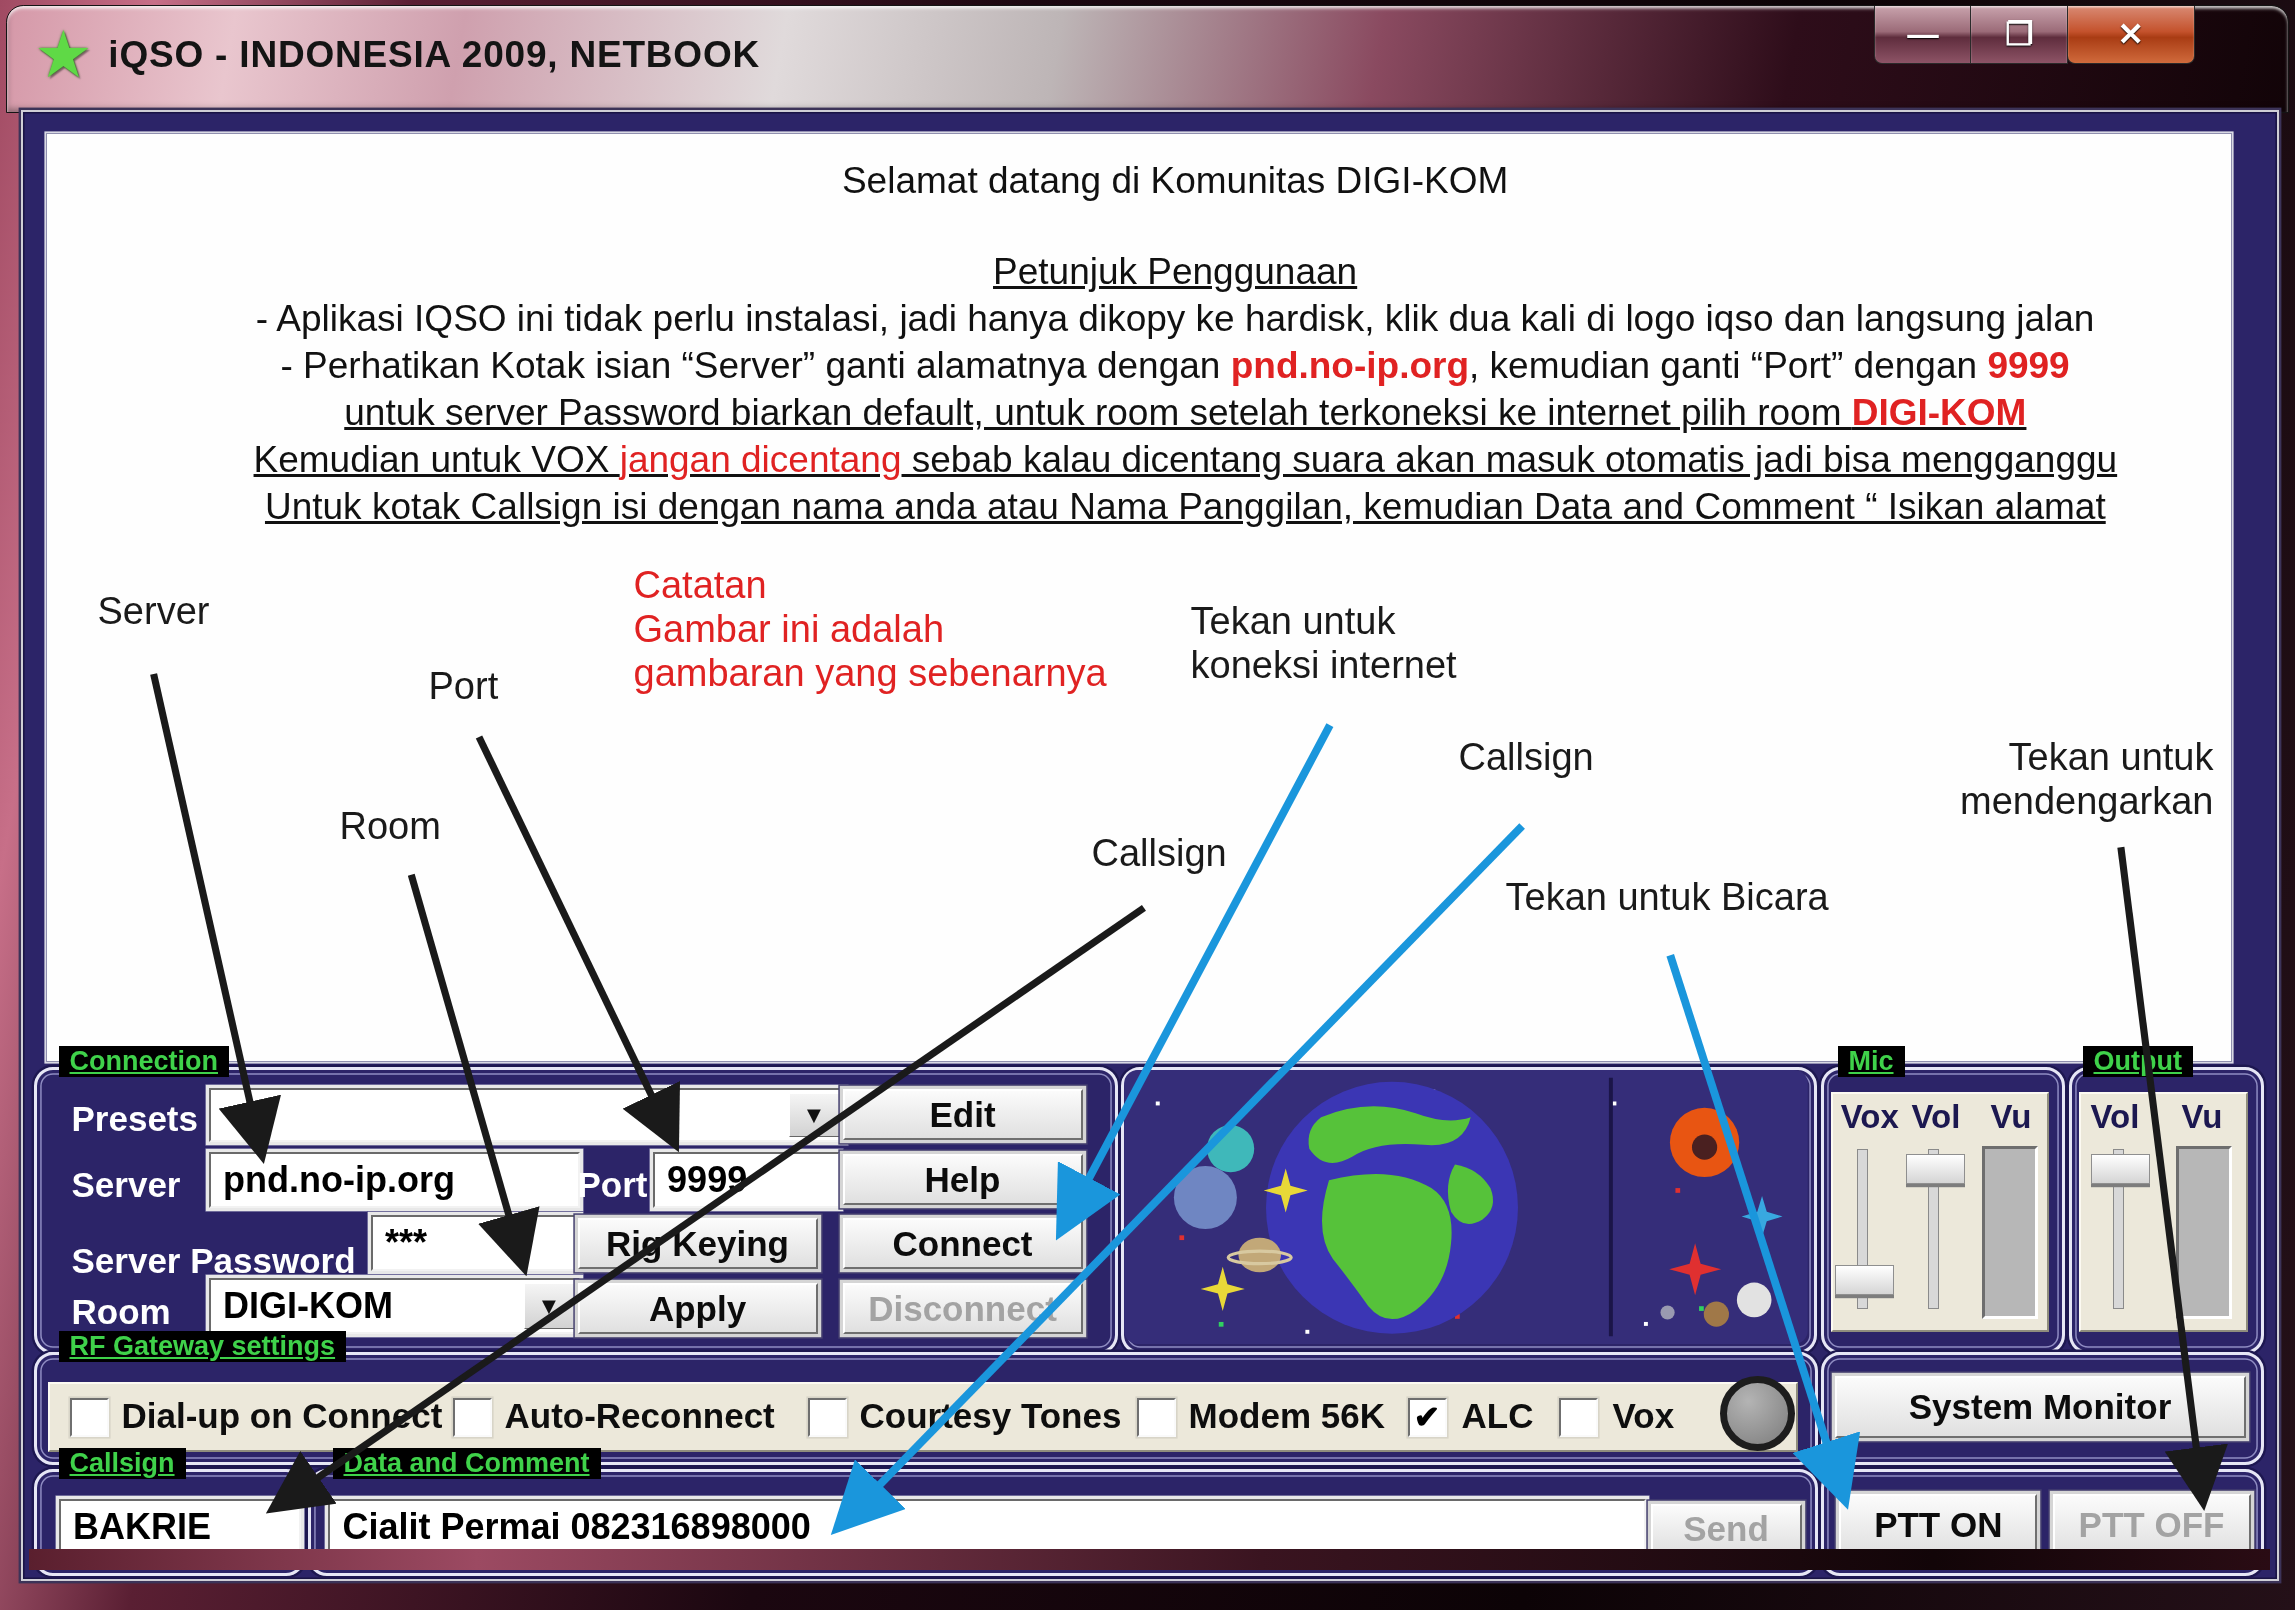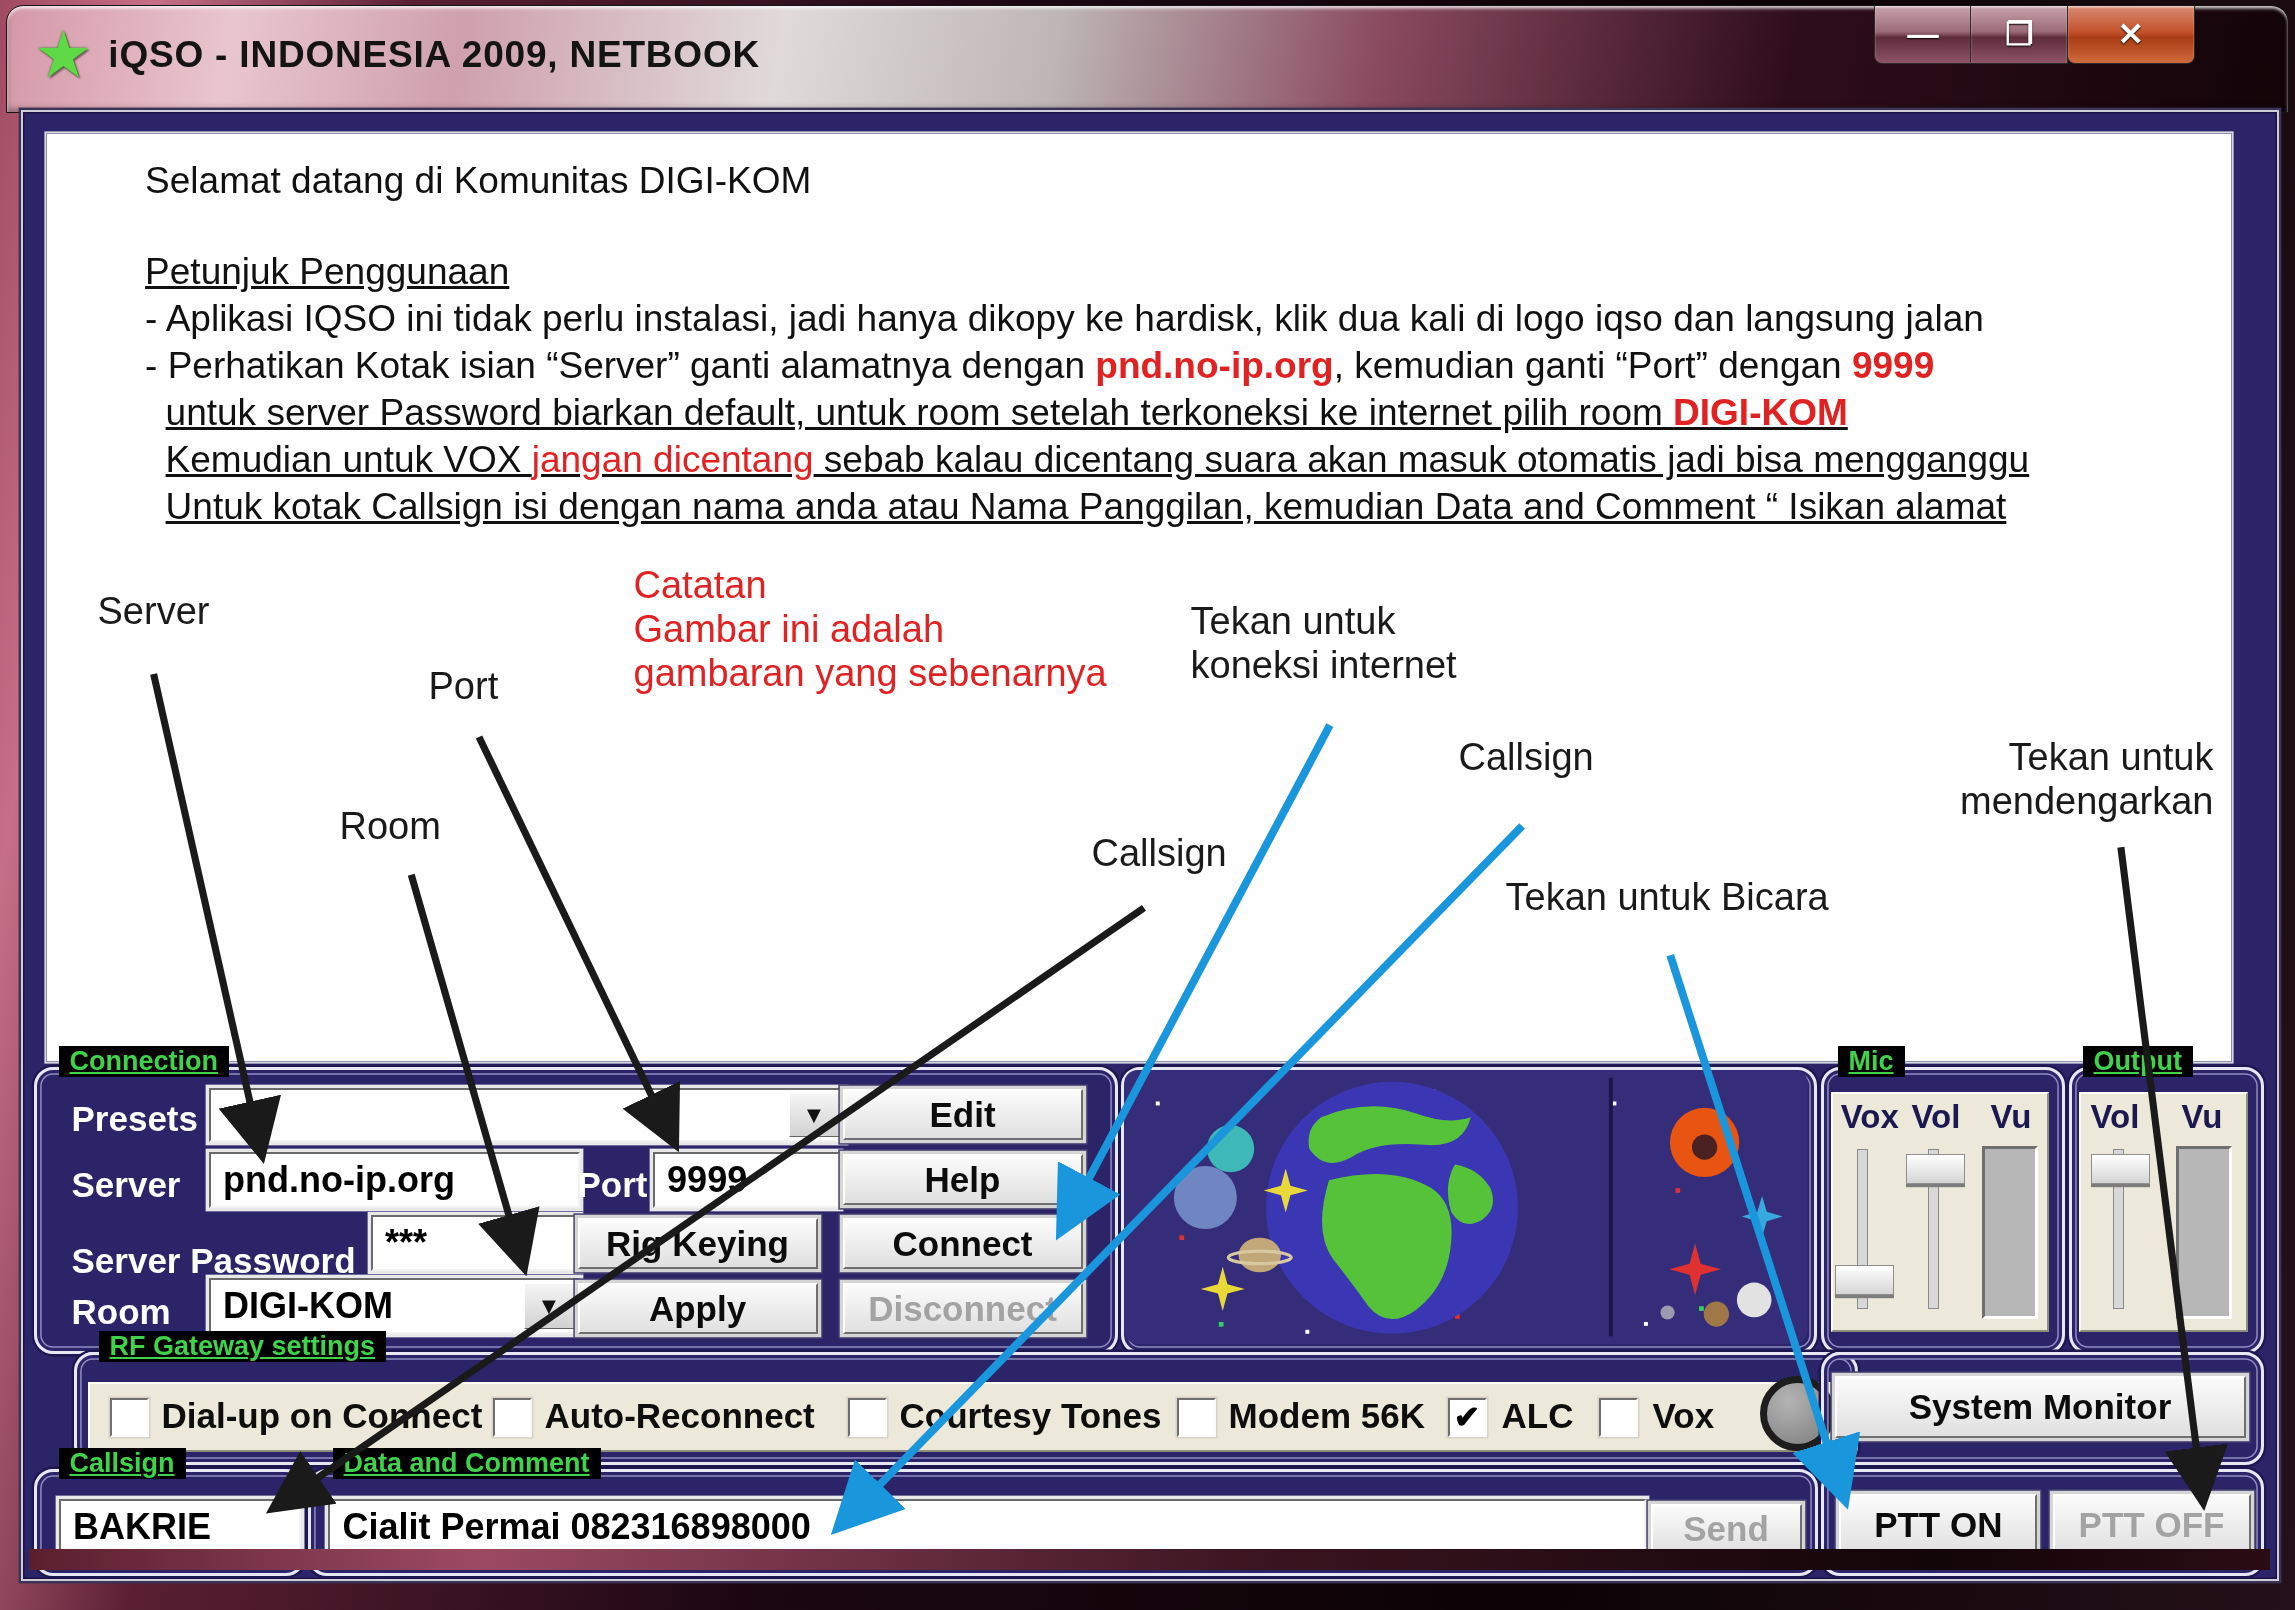--- a/index.html
+++ b/index.html
@@ -22,21 +22,21 @@
   .winbtn.close{width:126px;border-radius:0 0 7.9px 7.9px;
         background:linear-gradient(#d98a74 0%,#c4522c 45%,#a93c14 55%,#d06a3c 100%);}
   .winbtn.min{border-radius:0 0 0 7.9px;}
   #winbody{position:absolute;left:20.5px;top:110px;width:2254px;height:1467px;
         background:#2c2468;border:2.4px solid #cfced6;box-shadow:0 0 0 2.4px #3c3358, inset 0 0 0 1.6px #191345;}
   #content-white{position:absolute;left:23.6px;top:20.5px;width:2184px;height:927px;background:#fefefe;
         border:1.6px solid #8f8fae;box-shadow:0 0 0 1.6px #d9d9e4;}
   #bottom-strip{position:absolute;left:6.3px;bottom:9.5px;right:6.3px;height:20.5px;
         background:linear-gradient(90deg,#5a1f2e,#9c4a62 20%,#3a1420 55%,#120508 85%,#2a0c14);}
   
-  .doc{position:absolute;left:98px;top:23.6px;width:2128px;font-size:37px;color:#111;line-height:47px;}
+  .doc{position:absolute;left:64px;top:23.6px;width:2128px;font-size:37px;color:#111;line-height:47px;text-align:center;}
   .tl{white-space:pre;}
   .sp{height:44px;}
   .und{text-decoration:underline;}
   .ind{padding-left:20.5px;text-decoration:underline;}
   .rb{color:#e02222;font-weight:bold;}
   .rr{color:#e02222;}
   
   .ann{position:absolute;font-size:38px;color:#1a1a1a;line-height:44px;z-index:4;}
   .ann.red{color:#e02222;}
   
@@ -206,21 +206,21 @@
     <div class="grp" style="left:2046px;top:955px;width:189px;height:281px;">
       <span class="gt" style="left:11px;">Output</span>
       <div class="beige" style="left:7.9px;top:22px;width:165px;height:236px;"></div>
       <div class="hdrnavy" style="left:19px;top:28px;">Vol</div>
       <div class="hdrnavy" style="left:110px;top:28px;">Vu</div>
       <div class="track" style="left:41px;top:79px;height:158px;"></div>
       <div class="thumb" style="left:19px;top:84px;width:57px;"></div>
       <div class="vu" style="left:104px;top:76px;width:50px;height:167px;"></div>
     </div>
 
-    <div class="grp" style="left:11px;top:1240px;width:1778px;height:107px;margin-left:40px;">
+    <div class="grp" style="left:11px;top:1240px;width:1778px;height:107px;">
       <span class="gt">RF Gateway settings</span>
       <div class="beige" style="left:11px;top:27px;width:1746px;height:66px;"></div>
       <div class="cbx" style="left:33px;top:43px;" data-checked="false"></div>
       <div class="cblbl" style="left:85px;top:41px;">Dial-up on Connect</div>
       <div class="cbx" style="left:416px;top:43px;" data-checked="false"></div>
       <div class="cblbl" style="left:468px;top:41px;">Auto-Reconnect</div>
       <div class="cbx" style="left:771px;top:43px;" data-checked="false"></div>
       <div class="cblbl" style="left:823px;top:41px;">Courtesy Tones</div>
       <div class="cbx" style="left:1100px;top:43px;" data-checked="false"></div>
       <div class="cblbl" style="left:1152px;top:41px;">Modem 56K</div>

